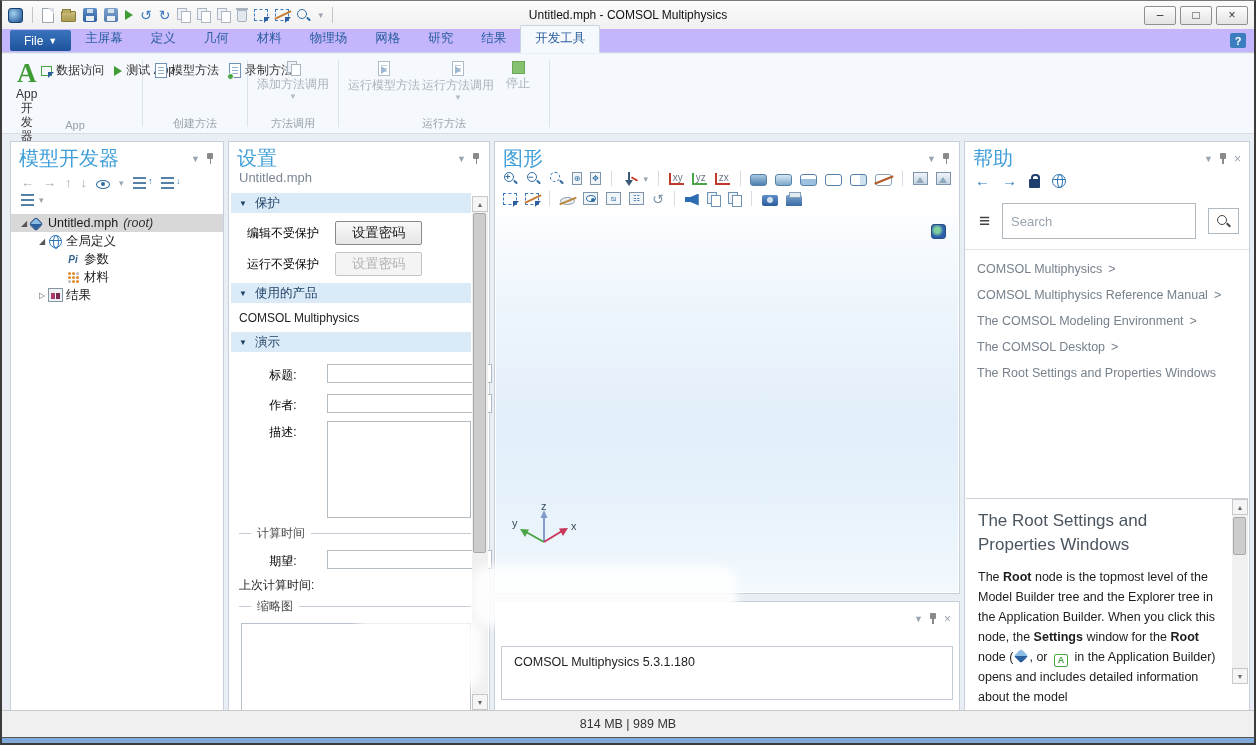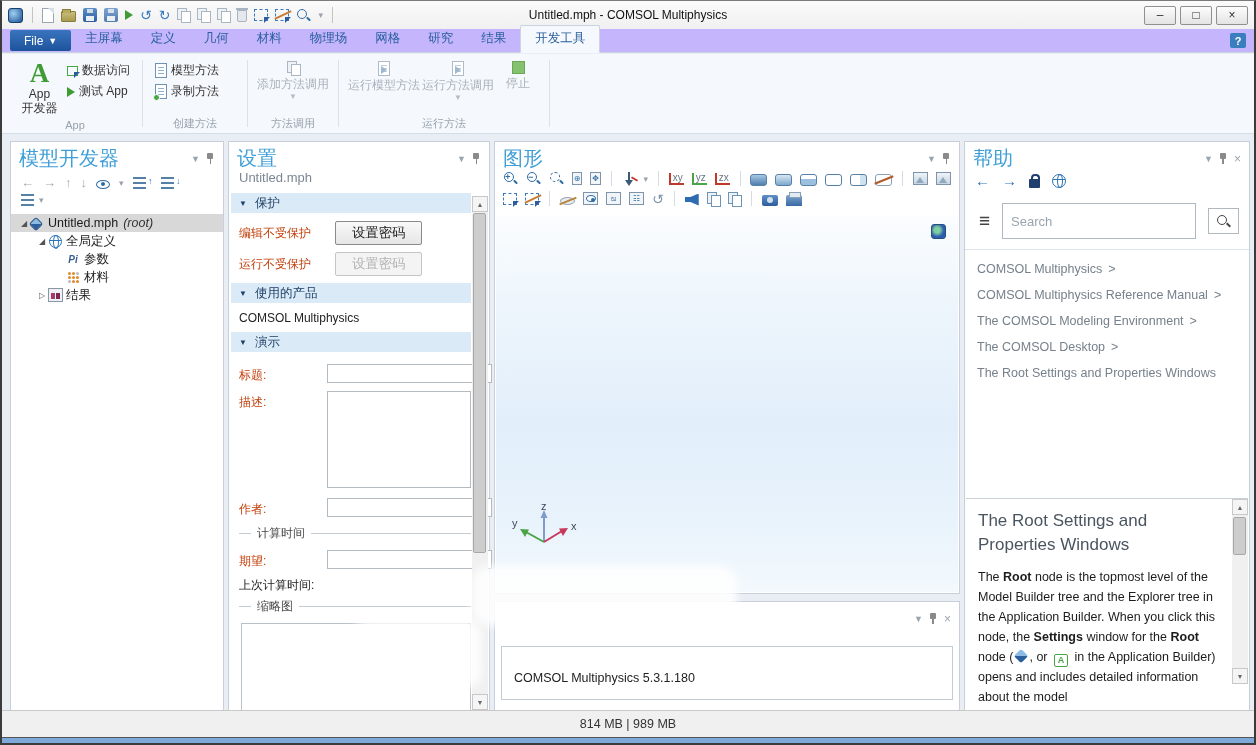--- a/index.html
+++ b/index.html
@@ -25,21 +25,21 @@
   .help-q { margin-left:auto; margin-right:8px; margin-bottom:4px; width:16px; height:15px; background:#3a7ebf; color:#fff; font-weight:bold; font-size:11px; display:flex; align-items:center; justify-content:center; border-radius:2px; }
 
   
   .ribbon { position:absolute; left:0; top:53px; right:0; height:80px; background:#f5f8fc; border-bottom:1px solid #d5dde7; display:flex; align-items:stretch; padding:2px 0 0 6px; }
   .rgroup { position:relative; display:flex; align-items:flex-start; padding:2px 8px 14px; }
   .rgroup .glabel { position:absolute; bottom:2px; left:0; right:0; text-align:center; color:#98a2ad; font-size:11px; }
   .gsep { width:1px; background:#dbe2ec; margin:4px 0 6px; }
   .bigbtn { display:flex; flex-direction:column; align-items:center; width:52px; padding-top:1px; }
   .bigA { font-size:27px; font-weight:bold; color:#3f9c35; line-height:28px; font-family:"Liberation Serif","DejaVu Serif",serif; }
   .biglbl { font-size:12px; color:#333; text-align:center; line-height:14px; }
-  .smallcol { display:flex; flex-direction:column; gap:2px; padding-top:3px; }
+  .smallcol { display:flex; flex-direction:row; gap:2px; padding-top:3px; }
   .sbtn { display:flex; align-items:center; gap:4px; height:19px; padding:0 4px; color:#333; white-space:nowrap; }
   .stackbtn { display:flex; flex-direction:column; align-items:center; width:74px; padding-top:3px; gap:1px; }
   .stackbtn .lbl { font-size:12px; }
   .stackbtn.disabled .lbl { color:#a9b2bc; }
   .stackbtn .caret { font-size:8px; color:#b3bcc6; line-height:6px; }
 
   
   .i { display:inline-block; position:relative; flex:none; }
   .mg { width:15px; height:15px; }
   .mg::before { content:""; position:absolute; left:1px; top:1px; width:8px; height:8px; border:1.6px solid #2e6da4; border-radius:50%; }
@@ -134,21 +134,21 @@
   .texp { width:10px; font-size:8px; color:#555; text-align:center; flex:none; }
   .ticon { width:16px; display:flex; justify-content:center; flex:none; margin-right:3px; }
   .suffix { font-style:italic; color:#333; margin-left:5px; }
 
   
   .sett-sub { padding:2px 10px 8px; font-size:13px; color:#7b8794; }
   .sec-head { display:flex; align-items:center; gap:8px; background:#dbeaf7; color:#1d3f66; height:20px; padding:0 8px; margin:0 18px 0 2px; font-size:12.5px; }
   .sec-head .tri { font-size:8px; }
   .sett-body { padding:8px 18px 0 10px; }
   .prow { display:flex; align-items:center; margin-bottom:7px; gap:8px; }
-  .plabel { width:88px; flex:none; color:#c2410c; }
+  .plabel { width:88px; flex:none; color:#000000;text-align:center; }
   .pbtn { padding:2px 16px; border:1px solid #8a8a8a; background:linear-gradient(#f9f9f9,#e6e6e6); border-radius:2px; color:#222; }
   .pbtn.disabled { border-color:#c5c5c5; color:#b4b4b4; background:#f4f4f4; }
   .field-row { display:flex; margin-bottom:7px; }
   .field-row .plabel { padding-top:3px; }
   .tinput { flex:1; height:19px; border:1px solid #b2bac2; background:#fff; padding:0 4px; font-size:12px; font-family:inherit; }
   .tarea { flex:1; height:97px; border:1px solid #b2bac2; background:#fff; resize:none; font-family:inherit; }
   .legend { display:flex; align-items:center; color:#4a4a4a; margin:4px 0 8px; font-size:12px; }
   .legend::before { content:""; width:12px; height:1px; background:#c3cbd4; margin-right:6px; }
   .legend::after { content:""; flex:1; height:1px; background:#c3cbd4; margin-left:6px; }
   .thumb-box { border:1px solid #b8c0c9; background:#fff; height:92px; margin:2px 0 0 2px; }
@@ -158,21 +158,21 @@
 
   
   .gx-toolbar { display:flex; align-items:center; gap:8px; padding:3px 8px 2px; }
   .gx-toolbar .sep { width:1px; height:15px; background:#d5dce4; margin:0 2px; }
   .canvas { position:absolute; left:1px; right:1px; bottom:1px; top:74px; background:linear-gradient(180deg,#fbfdff 0%,#eef6fc 22%,#e2eefa 55%,#e7f2fb 78%,#f3f9fd 100%); }
   .triad { position:absolute; left:14px; bottom:32px; }
   .triad text { font-size:11px; fill:#3a4a5a; font-family:"Liberation Sans",sans-serif; }
   .gx-popout { position:absolute; top:8px; right:12px; width:15px; height:15px; border-radius:3px; background:radial-gradient(circle at 40% 40%,#7fd0a0 0 25%,#2d5fae 60%); border:1px solid #24507f; }
 
   
-  .msg-inner { position:absolute; left:6px; right:6px; top:44px; height:54px; border:1px solid #c3cbd4; background:#fff; padding:24px 12px; font-size:12.5px; color:#222; }
+  .msg-inner { position:absolute; left:6px; right:6px; top:44px; height:54px; border:1px solid #c3cbd4; background:#fff; padding:8px 12px; font-size:12.5px; color:#222; }
 
   
   .help-nav { display:flex; align-items:center; gap:12px; padding:4px 10px 8px; }
   .help-nav .arr { font-size:15px; font-weight:bold; color:#2e75b6; }
   .help-search-row { display:flex; align-items:center; gap:12px; padding:6px 10px 10px 14px; }
   .menu-ico { font-size:19px; color:#444; line-height:18px; }
   .search-input { flex:1; height:36px; border:1px solid #b0b8c0; padding:16px 8px; font-size:13px; font-family:inherit; color:#1d4ed8; }
   .search-input::placeholder { color:#9aa4ae; }
   .search-btn { width:38px; height:26px; border:1px solid #b0b8c0; background:#fff; display:flex; align-items:center; justify-content:center; }
   .mg2 { width:15px; height:15px; position:relative; display:inline-block; }
@@ -412,27 +412,27 @@
 
     <div class="sec-head">
       <span class="tri">▼</span>
       <span>演示</span>
     </div>
     <div class="sett-body" style="padding-top:12px">
       <div class="field-row">
         <span class="plabel">标题:</span>
         <input class="tinput" style="">
       </div>
+      <div class="field-row" style="margin-top:10px">
+        <span class="plabel">作者:</span>
+        <input class="tinput" style="">
+      </div>
       <div class="field-row">
         <span class="plabel">描述:</span>
         <textarea class="tarea" style=""></textarea>
-      </div>
-      <div class="field-row" style="margin-top:10px">
-        <span class="plabel">作者:</span>
-        <input class="tinput" style="">
       </div>
       <div class="legend">
           <span>计算时间</span>
         </div>
       <div class="field-row">
         <span class="plabel">期望:</span>
         <input class="tinput" style="">
       </div>
       <div class="prow" style="margin-bottom:3px">
         <span>上次计算时间:</span>

